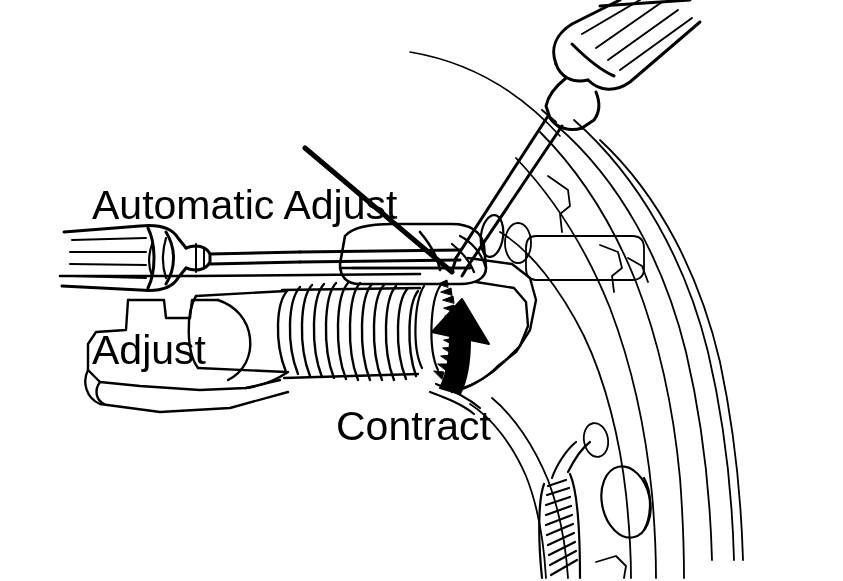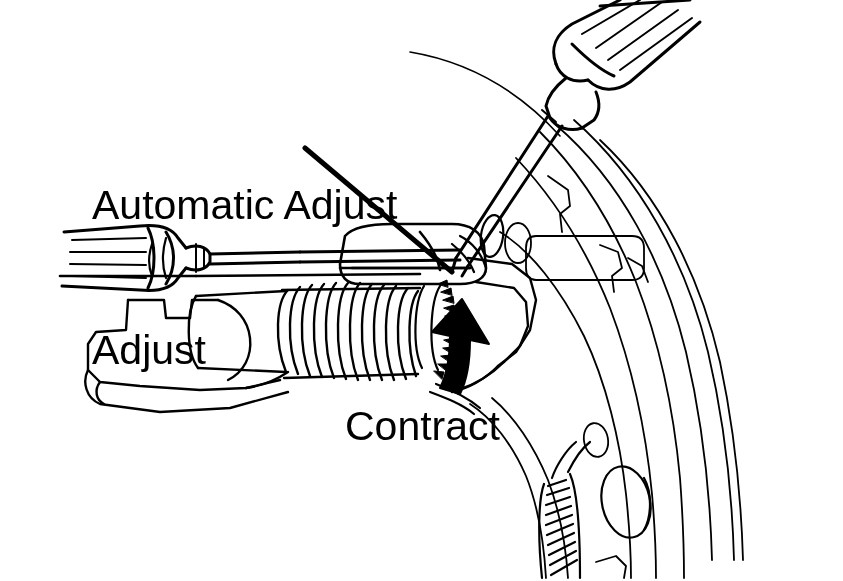--- a/index.html
+++ b/index.html
@@ -29,21 +29,21 @@
     white-space: pre;
     line-height: 1.18;
     letter-spacing: 0px;
   }
   #label-adjust-lever {
     left: 92px;
     top: 84px;
     font-size: 41px;
   }
   #label-contract {
-    left: 345px;
+    left: 336px;
     top: 402px;
     font-size: 41px;
   }
 </style>
 </head>
 <body>
 
 <div id="stage">
 
   <svg id="artwork" viewBox="0 0 843 581" xmlns="http://www.w3.org/2000/svg">

